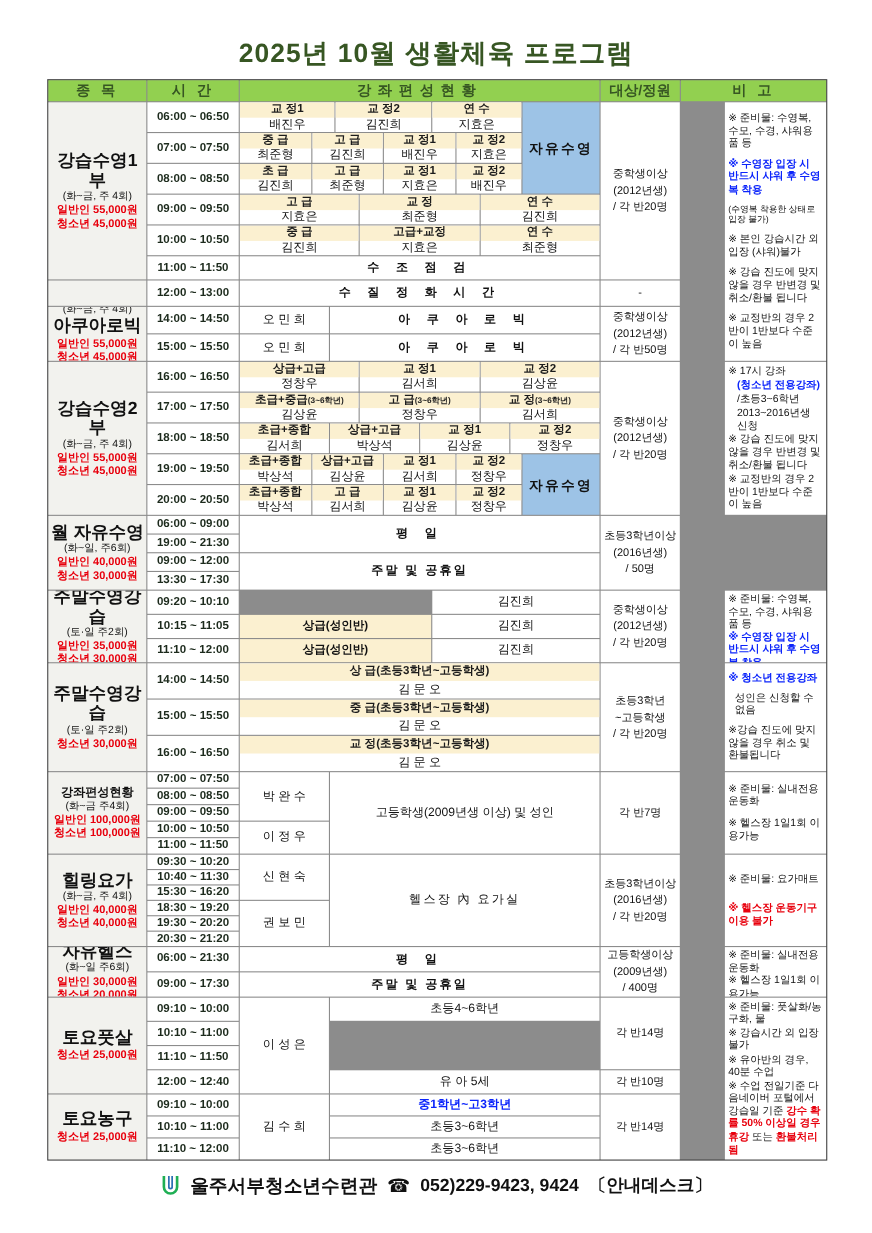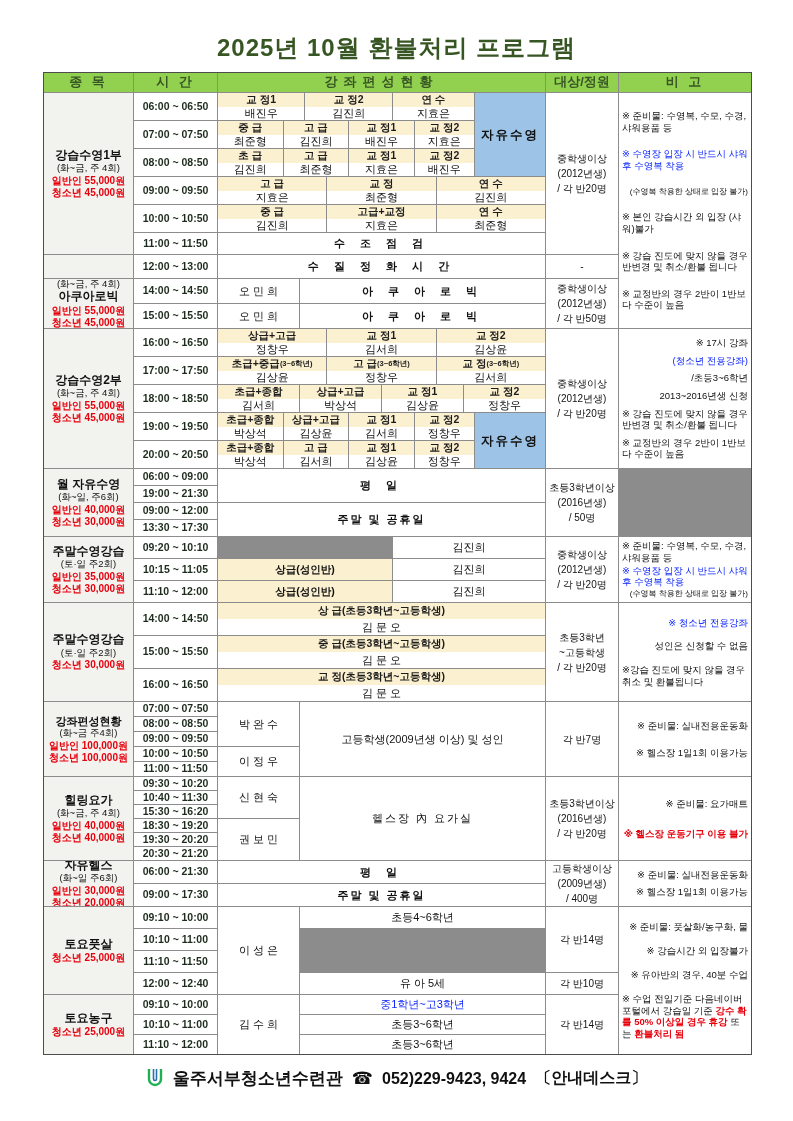--- a/index.html
+++ b/index.html
@@ -10,46 +10,46 @@
     border:1px solid #4d4d4d;
     grid-template-columns:89px 83px repeat(60,1fr) 72px 132px;
     grid-template-rows:19px repeat(5,27px) 21px 23px repeat(2,24px) repeat(5,27px)
       repeat(4,16px) repeat(3,21px) repeat(3,32px) repeat(5,14px) repeat(6,13px)
       repeat(2,22px) repeat(4,21px) repeat(3,19px);}
   .c{background:#fff;display:flex;align-items:center;justify-content:center;
     font-size:11px;line-height:1.12;overflow:hidden;text-align:center;}
   .hd{background:#92d050;color:#375623;font-weight:700;font-size:13px;letter-spacing:3px;}
   .tk{font-weight:700;font-size:10.5px;color:#1d2b1d;}
   .cat{background:#f2f2ee;flex-direction:column;gap:1px;padding:1px;}
-  .nm1{font-weight:700;font-size:12px;}
+  .nm1{font-weight:700;font-size:16px;}
   .sub{font-size:9.5px;}
   .pr{color:#e8000d;font-weight:700;font-size:10px;}
   .cc{flex-direction:column;padding:0;}
   .ch{background:#fbf0d0;font-weight:700;width:100%;flex:1;display:flex;
     align-items:center;justify-content:center;font-size:10.5px;color:#1c1c1c;}
   .chs{background:#fbf0d0;font-weight:700;font-size:10.5px;}
   .nm{width:100%;flex:1;display:flex;align-items:center;justify-content:center;font-size:11px;}
   .sfx{font-size:7.5px;font-weight:700;}
   .fs{background:#9dc3e6;font-weight:700;font-size:12.5px;letter-spacing:2px;}
   .sp{letter-spacing:6px;font-weight:700;}
   .tg{font-size:10px;white-space:pre-line;line-height:1.5;}
-  .nt{flex-direction:column;align-items:flex-end;justify-content:space-evenly;
-    padding:2px 3px;text-align:left;}
+  .nt{flex-direction:column;align-items:flex-start;justify-content:space-evenly;
+    padding:2px 3px;text-align:left;margin-left:40px;}
   .n{font-size:9.5px;line-height:1.22;}
-  [data-c="b"]{color:#0b24fb;font-weight:400;}
+  [data-c="b"]{color:#0b24fb;font-weight:700;}
   [data-c="r"]{color:#e8000d;font-weight:700;}
   .n[data-c="ks"]{font-size:8px;}
   .footer{display:flex;align-items:center;justify-content:center;gap:9px;
     margin-top:12px;font-size:17px;font-weight:700;}
   .tel{font-size:16px;}
 </style>
 </head>
 <body>
 
-<div class="title">2025년 10월 환불처리 프로그램</div>
+<div class="title">2025년 10월 생활체육 프로그램</div>
 
 <div class="grid">
 
   <div class="c hd" style="grid-area:1/1/2/2">종 목</div>
   <div class="c hd" style="grid-area:1/2/2/3">시 간</div>
   <div class="c hd" style="grid-area:1/3/2/63;letter-spacing:6px">강좌편성현황</div>
   <div class="c hd" style="grid-area:1/63/2/64;letter-spacing:0">대상/정원</div>
   <div class="c hd" style="grid-area:1/64/2/65">비 고</div>
 
   <div class="c cat" style="grid-area:2/1/8/2">

